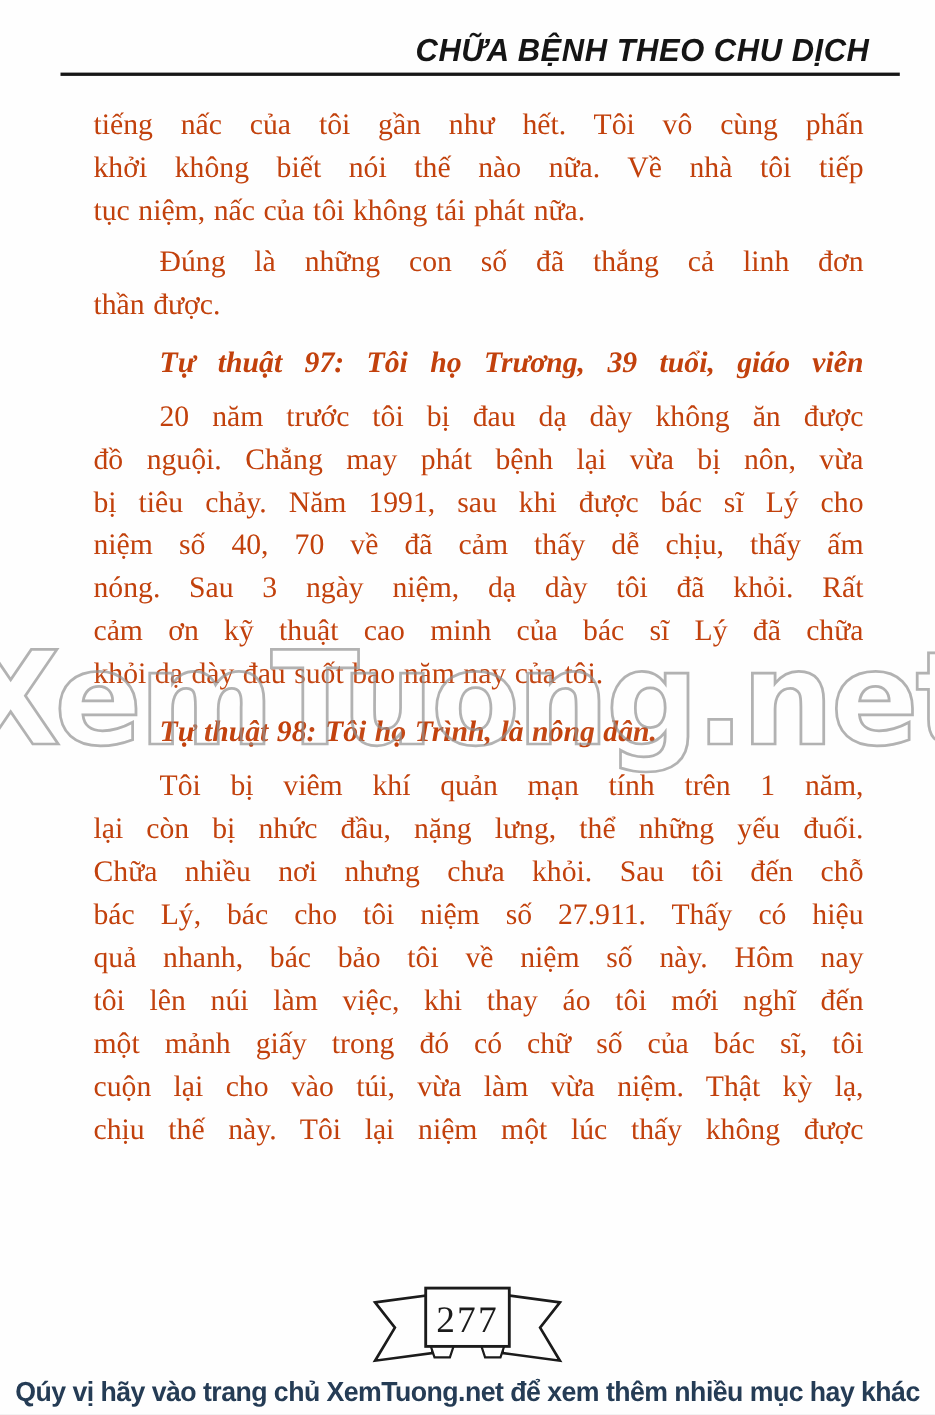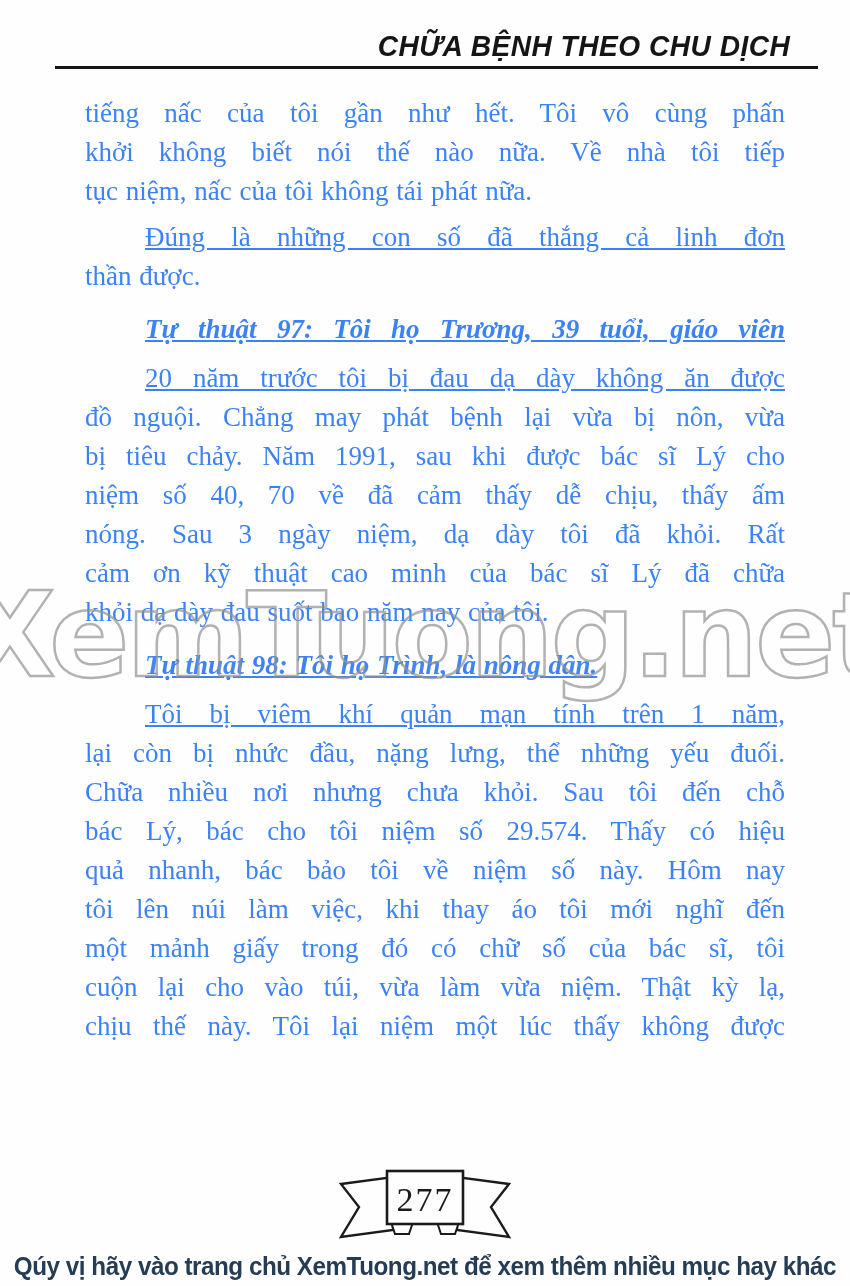--- a/index.html
+++ b/index.html
@@ -17,27 +17,27 @@
     font-size:29px;letter-spacing:0.5px;
     color:#151515;
     transform:scaleX(0.97);transform-origin:right;
   }
   .header-rule{
     position:absolute;top:66px;left:55px;width:763px;height:3px;
     background:#161616;
   }
   .body-text{
     position:absolute;top:94px;left:85px;width:700px;
-    font-size:27px;line-height:39px;color:#3b82f6;
+    font-size:27px;line-height:39px;color:#c2410c;
     word-spacing:1px;
   }
   .para{margin:0 0 7px 0;}
   .line{text-align:justify;text-align-last:justify;}
   .line.last{text-align-last:left;}
-  .line.indent{padding-left:60px;text-decoration:underline;}
+  .line.indent{padding-left:60px;}
   .heading{font-weight:bold;font-style:italic;margin:14px 0 10px 0;}
   .watermark{
     position:absolute;top:566px;left:50%;
     transform:translateX(-50%);
     white-space:nowrap;
     font-family:"DejaVu Sans", sans-serif;
     font-weight:bold;font-size:118px;letter-spacing:-3px;
     color:rgba(255,255,255,0.04);
     -webkit-text-stroke:2.5px rgba(145,145,145,0.7);
     z-index:3;pointer-events:none;
@@ -95,21 +95,21 @@
     </div>
 
     <div class="para heading">
       <div class="line last indent">Tự thuật 98: Tôi họ Trình, là nông dân.</div>
     </div>
 
     <div class="para">
       <div class="line indent">Tôi bị viêm khí quản mạn tính trên 1 năm,</div>
       <div class="line">lại còn bị nhức đầu, nặng lưng, thể những yếu đuối.</div>
       <div class="line">Chữa nhiều nơi nhưng chưa khỏi. Sau tôi đến chỗ</div>
-      <div class="line">bác Lý, bác cho tôi niệm số 29.574. Thấy có hiệu</div>
+      <div class="line">bác Lý, bác cho tôi niệm số 27.911. Thấy có hiệu</div>
       <div class="line">quả nhanh, bác bảo tôi về niệm số này. Hôm nay</div>
       <div class="line">tôi lên núi làm việc, khi thay áo tôi mới nghĩ đến</div>
       <div class="line">một mảnh giấy trong đó có chữ số của bác sĩ, tôi</div>
       <div class="line">cuộn lại cho vào túi, vừa làm vừa niệm. Thật kỳ lạ,</div>
       <div class="line">chịu thế này. Tôi lại niệm một lúc thấy không được</div>
     </div>
 
   </div>
 
   <svg class="page-number-ribbon" viewBox="0 0 176 74" xmlns="http://www.w3.org/2000/svg">

